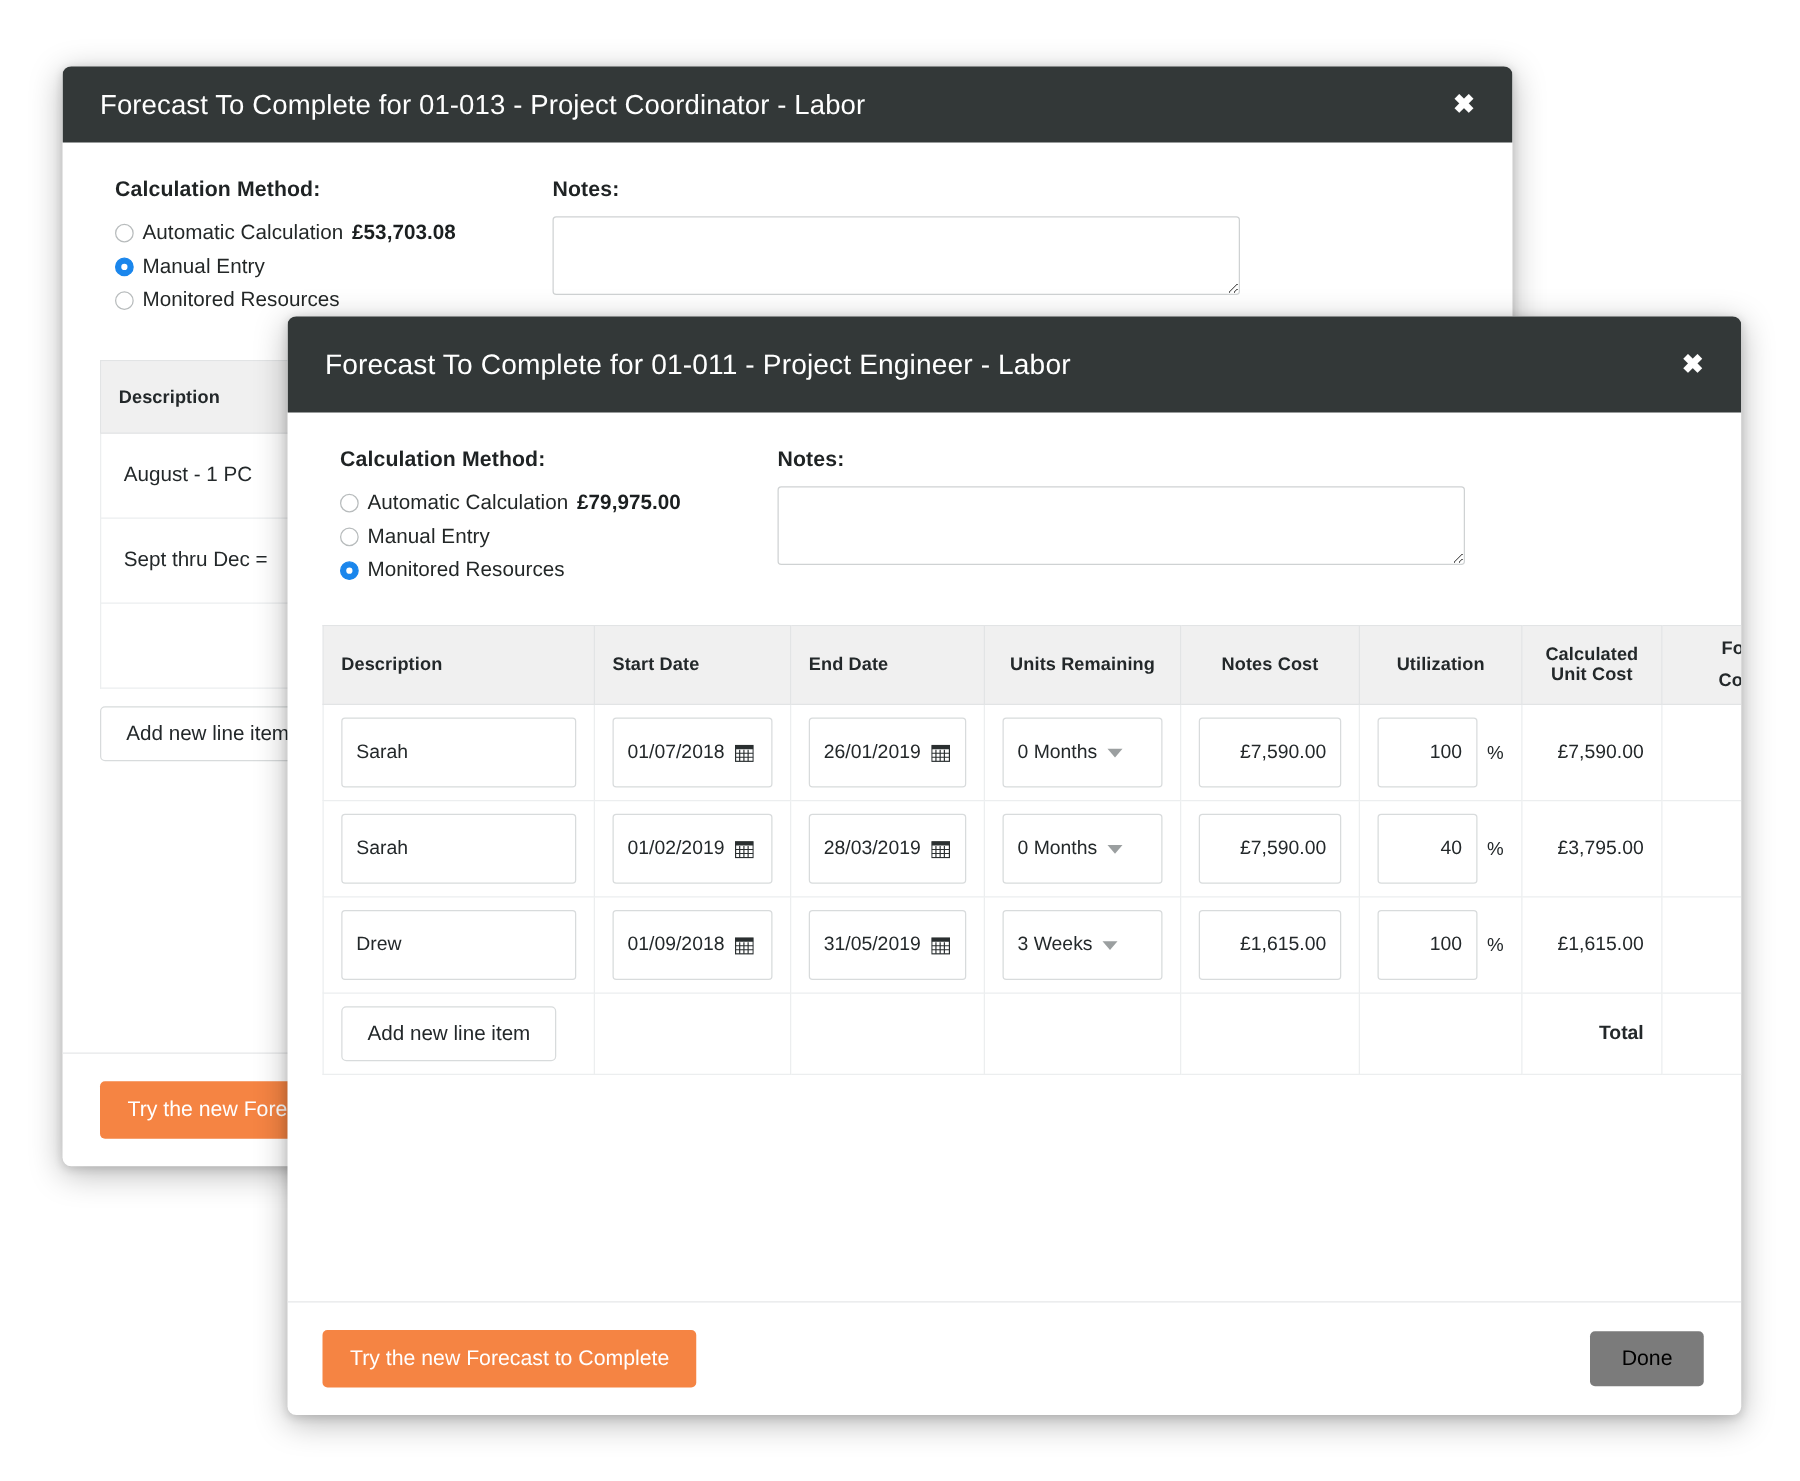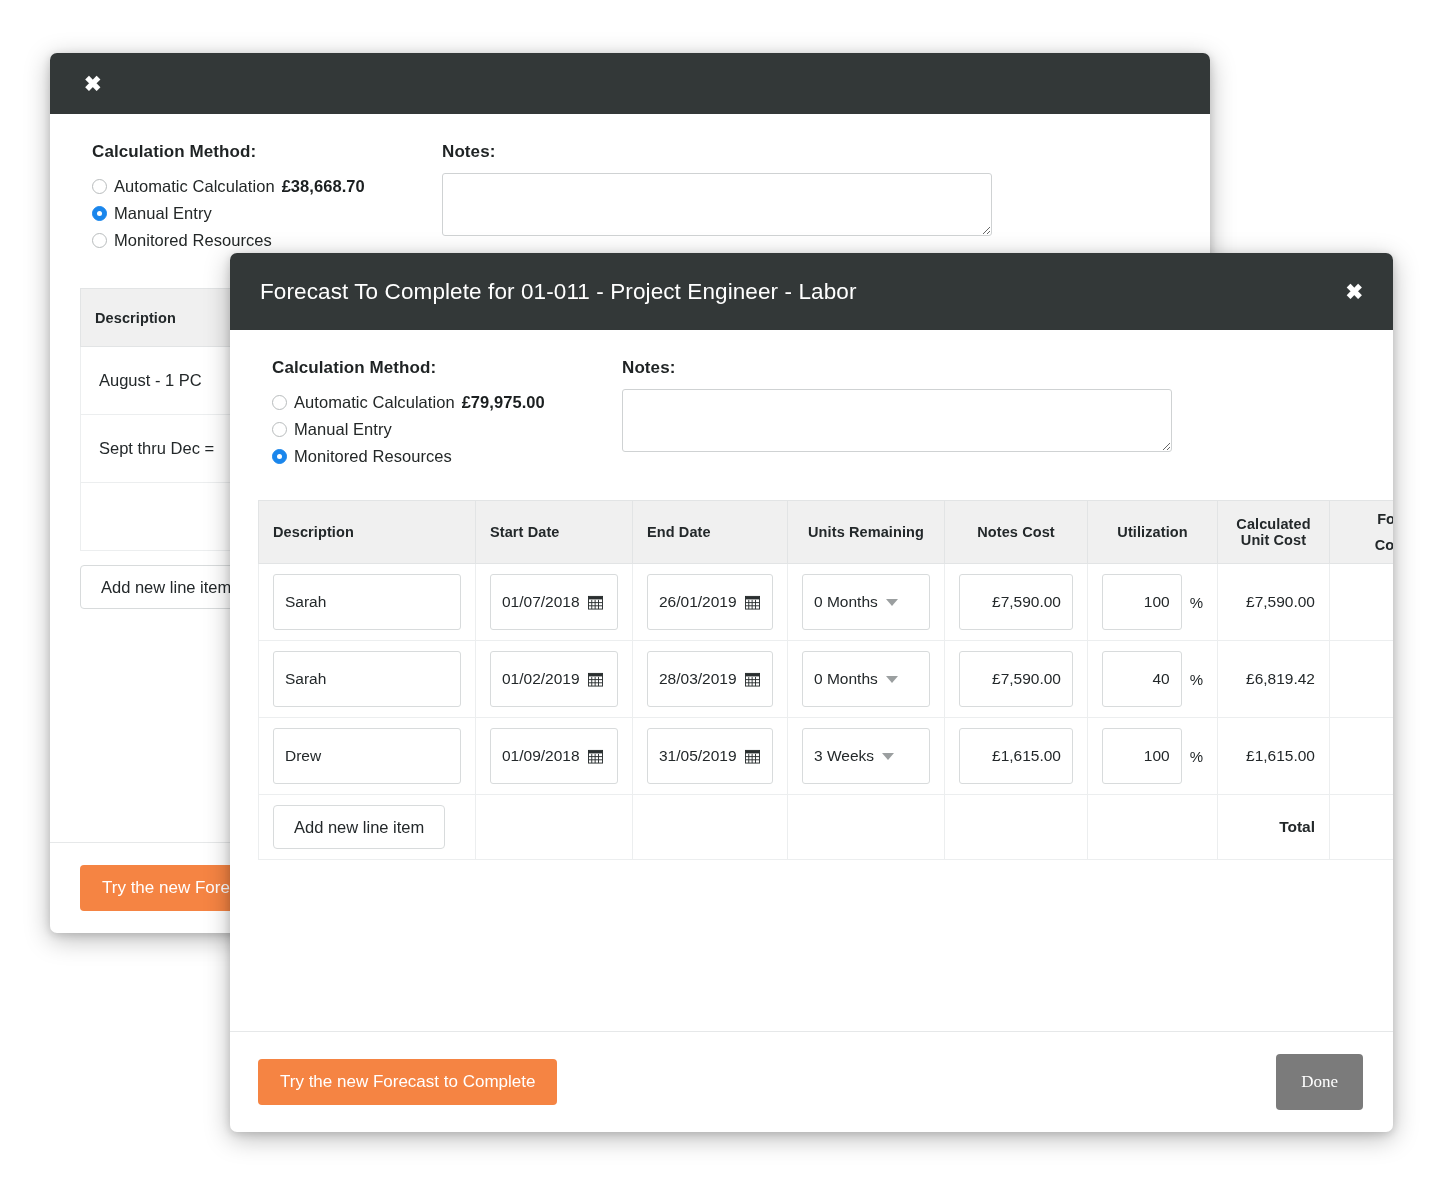--- a/index.html
+++ b/index.html
@@ -251,30 +251,30 @@
     padding: 0 22px;
     display: inline-flex;
     align-items: center;
     cursor: pointer;
     white-space: nowrap;
     font-family: "Liberation Sans", sans-serif;
   }
 
   .btn-grey {
     background: #7b7b7b;
-    color: #ffffff;
+    color: #000000;
     border: none;
     border-radius: 4px;
     font-size: 17px;
-    height: 56px;
+    height: 44px;
     padding: 0 25px;
     display: inline-flex;
     align-items: center;
     cursor: pointer;
-    font-family: Liberation Serif, serif;
+    font-family: Liberation Sans, sans-serif;
   }
 
   
   #back-modal {
     left: 50px;
     top: 53px;
     width: 1160px;
     height: 880px;
   }
   #back-modal .modal-header { height: 61px; }
@@ -311,34 +311,35 @@
   }
 </style>
 </head>
 <body>
 
 <div class="stage">
 
   <div class="modal" id="back-modal">
 
     <div class="modal-header">
+      <div class="modal-title">Forecast To Complete for 01-013 - Project Coordinator - Labor</div>
       <div class="modal-close">✖</div>
     </div>
 
     <div class="modal-body">
 
       <div class="top-grid">
 
         <div class="calc-col">
           <div class="field-label">Calculation Method:</div>
 
           <div class="radio-row">
             <span class="radio"></span>
             <span class="radio-label">Automatic Calculation</span>
-            <span class="amount">£38,668.70</span>
+            <span class="amount">£53,703.08</span>
           </div>
 
           <div class="radio-row">
             <span class="radio checked"></span>
             <span class="radio-label">Manual Entry</span>
           </div>
 
           <div class="radio-row">
             <span class="radio"></span>
             <span class="radio-label">Monitored Resources</span>
@@ -524,21 +525,21 @@
               </td>
               <td>
                 <div class="cell-input right">£7,590.00</div>
               </td>
               <td>
                 <div class="pct-wrap">
                   <div class="cell-input right">40</div>
                   <span class="pct-sign">%</span>
                 </div>
               </td>
-              <td class="plain-val">£6,819.42</td>
+              <td class="plain-val">£3,795.00</td>
               <td class="plain-val"></td>
             </tr>
 
             <tr>
               <td>
                 <div class="cell-input">Drew</div>
               </td>
               <td>
                 <div class="cell-input between">
                   <span>01/09/2018</span>

